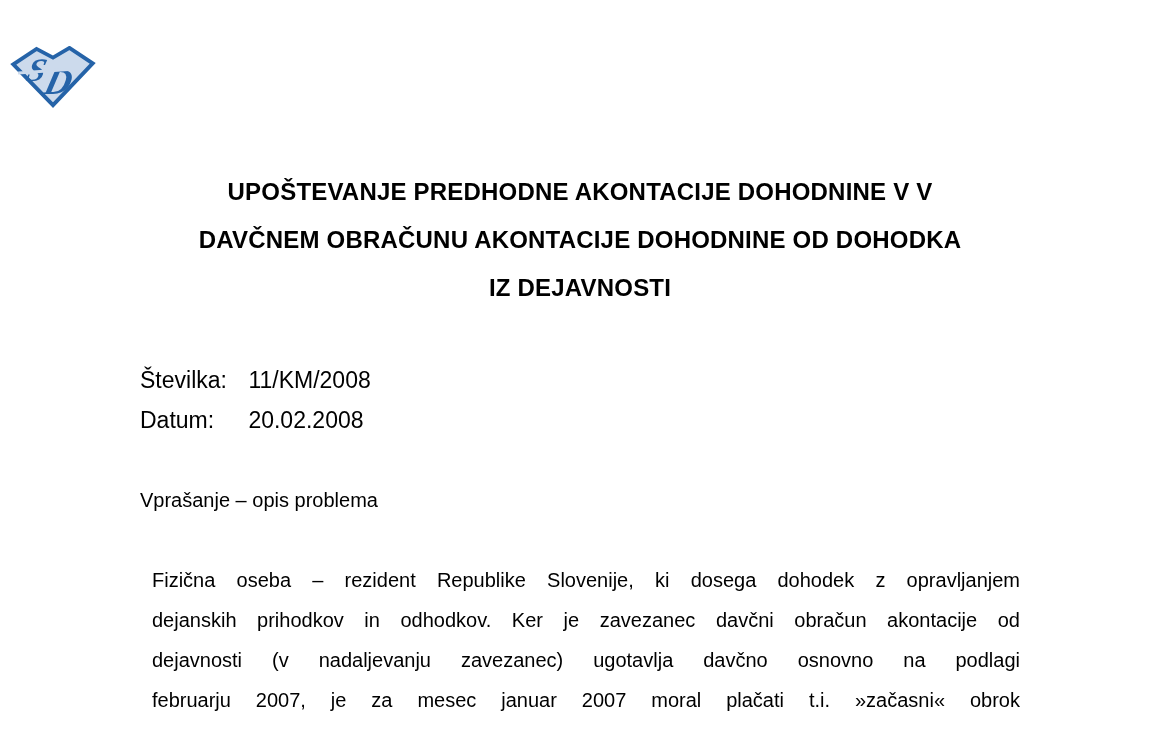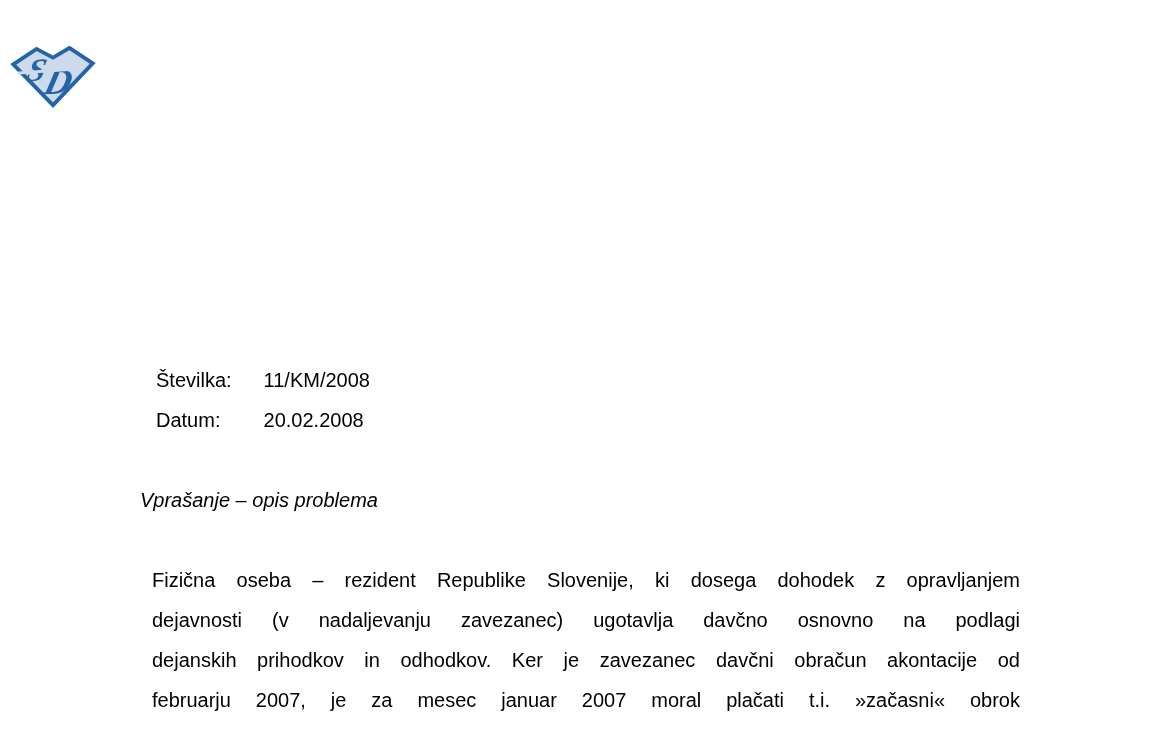--- a/index.html
+++ b/index.html
@@ -35,34 +35,32 @@
     letter-spacing: 0.2px;
   }
   .title-line {
     white-space: nowrap;
   }
   .meta-block {
     position: absolute;
     left: 140px;
     top: 360px;
     width: 880px;
-    font-size: 20px;
+    font-size: 23px;
     line-height: 40px;
-    margin-left: 16px;
   }
   .meta-label {
     display: inline-block;
     width: 102px;
   }
   .question-heading {
     position: absolute;
     left: 140px;
     top: 486px;
     width: 880px;
-    font-style: italic;
     font-size: 20px;
     line-height: 28px;
   }
   .body-text {
     position: absolute;
     left: 140px;
     top: 560px;
     width: 880px;
     font-size: 20px;
     line-height: 40px;
@@ -82,34 +80,39 @@
 
   <svg class="logo" viewBox="0 0 88 64" xmlns="http://www.w3.org/2000/svg" aria-hidden="true">
     <path d="M3,19 L27,3 L44,12 L61,2 L85,18 L44,61 Z" fill="#ccdaec" stroke="#2563a8" stroke-width="4" stroke-linejoin="miter"></path>
     <g font-family="Liberation Serif, serif" font-weight="bold" font-style="italic" fill="#2563a8">
       <text x="0" y="0" font-size="34" transform="translate(15,36) skewX(-14)">S</text>
       <text x="0" y="0" font-size="38" transform="translate(33,50) skewX(-14)">D</text>
       <rect x="8" y="27" width="52" height="3" fill="#ccdaec" transform="skewY(-4)"></rect>
     </g>
   </svg>
 
+  <div class="doc-title">
+      <div class="title-line">UPOŠTEVANJE PREDHODNE AKONTACIJE DOHODNINE V V</div>
+      <div class="title-line">DAVČNEM OBRAČUNU AKONTACIJE DOHODNINE OD DOHODKA</div>
+      <div class="title-line">IZ DEJAVNOSTI</div>
+    </div>
 
   <div class="meta-block">
     <div class="meta-row">
       <span class="meta-label">Številka:</span>
       <span class="meta-value">11/KM/2008</span>
     </div>
     <div class="meta-row">
       <span class="meta-label">Datum:</span>
       <span class="meta-value">20.02.2008</span>
     </div>
   </div>
 
   <div class="question-heading">Vprašanje – opis problema</div>
 
   <div class="body-text">
       <div class="body-line">Fizična oseba – rezident Republike Slovenije, ki dosega dohodek z opravljanjem</div>
+      <div class="body-line">dejanskih prihodkov in odhodkov. Ker je zavezanec davčni obračun akontacije od</div>
       <div class="body-line">dejavnosti (v nadaljevanju zavezanec) ugotavlja davčno osnovno na podlagi</div>
-      <div class="body-line">dejanskih prihodkov in odhodkov. Ker je zavezanec davčni obračun akontacije od</div>
       <div class="body-line">februarju 2007, je za mesec januar 2007 moral plačati t.i. »začasni« obrok</div>
     </div>
 
 </div>
 
 </body></html>

